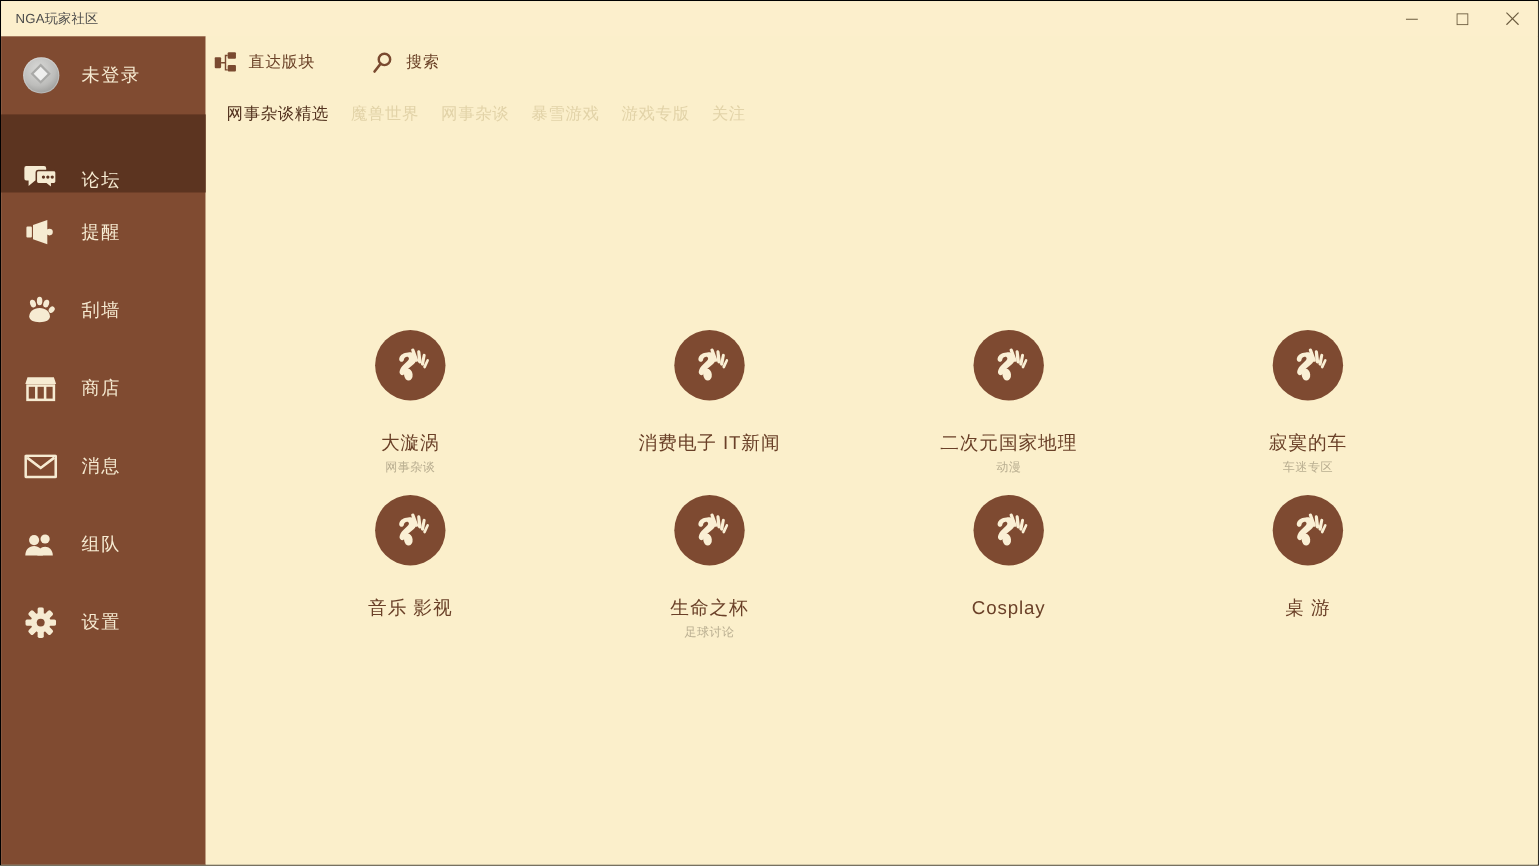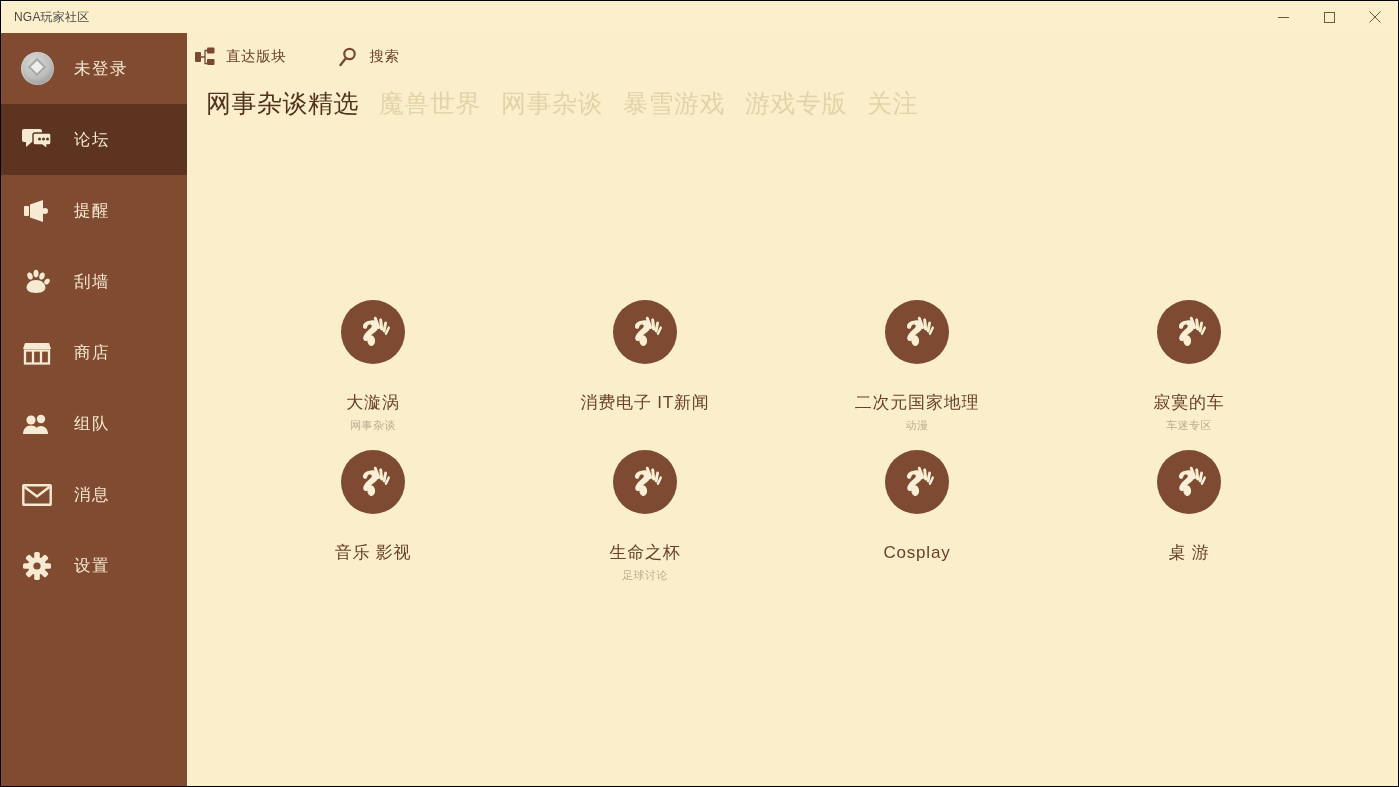--- a/index.html
+++ b/index.html
@@ -64,21 +64,21 @@
     padding-top: 0;
   }
   .nav-item {
     height: 71px;
     display: flex;
     align-items: center;
     padding-left: 14px;
     cursor: default;
     position: relative;
   }
-  .nav-item.active { background: #5C3420; }
+  .nav-item.active { background: #5C3420; align-items: flex-end; }
   .nav-icon {
     width: 44px;
     flex: 0 0 44px;
     display: flex;
     align-items: center;
     justify-content: center;
     color: #F6EBD2;
   }
   .nav-icon svg { display: block; }
   .nav-label {
@@ -146,21 +146,21 @@
 
   
   #tabs {
     height: 46px;
     flex: 0 0 46px;
     display: flex;
     align-items: center;
     padding-left: 9px;
   }
   .tab {
-    font-size: 25px;
+    font-size: 15px;
     letter-spacing: 0.5px;
     color: #E2D3A8;
     padding: 0 10px;
     cursor: default;
     line-height: 1;
   }
   .tab.active { color: #53331F; }
 
   
   #grid-area {
@@ -298,38 +298,38 @@
             <rect x="3" y="10.5" width="24" height="13" fill="none" stroke="#F6EBD2" stroke-width="2.3"></rect>
             <line x1="11" y1="10.5" x2="11" y2="23.5" stroke="#F6EBD2" stroke-width="2.3"></line>
             <line x1="19" y1="10.5" x2="19" y2="23.5" stroke="#F6EBD2" stroke-width="2.3"></line>
           </svg>
         </div>
         <div class="nav-label">商店</div>
       </div>
 
       <div class="nav-item">
         <div class="nav-icon">
+          <svg width="30" height="22" viewBox="0 0 30 22" aria-hidden="true">
+            <rect x="1.3" y="1.3" width="27.4" height="19.4" rx="0.5" fill="none" stroke="#F6EBD2" stroke-width="2.4"></rect>
+            <path d="M2.6 3 L15 12.4 L27.4 3" fill="none" stroke="#F6EBD2" stroke-width="2.4"></path>
+          </svg>
+        </div>
+        <div class="nav-label">消息</div>
+      </div>
+
+      <div class="nav-item">
+        <div class="nav-icon">
           <svg width="30" height="24" viewBox="0 0 30 24" aria-hidden="true">
             <circle cx="19" cy="7" r="4.2" fill="#F6EBD2"></circle>
             <path d="M12 22 c0 -5 3.4 -8 7 -8 c3.6 0 7 3 7 8 z" fill="#F6EBD2"></path>
             <circle cx="9" cy="8" r="4.6" fill="#F6EBD2"></circle>
             <path d="M1 22 c0 -5.4 3.6 -8.6 8 -8.6 c4.4 0 8 3.2 8 8.6 z" fill="#F6EBD2"></path>
           </svg>
         </div>
         <div class="nav-label">组队</div>
-      </div>
-
-      <div class="nav-item">
-        <div class="nav-icon">
-          <svg width="30" height="22" viewBox="0 0 30 22" aria-hidden="true">
-            <rect x="1.3" y="1.3" width="27.4" height="19.4" rx="0.5" fill="none" stroke="#F6EBD2" stroke-width="2.4"></rect>
-            <path d="M2.6 3 L15 12.4 L27.4 3" fill="none" stroke="#F6EBD2" stroke-width="2.4"></path>
-          </svg>
-        </div>
-        <div class="nav-label">消息</div>
       </div>
 
       <div class="nav-item">
         <div class="nav-icon">
           <svg width="28" height="28" viewBox="0 0 28 28" aria-hidden="true">
             <g fill="#F6EBD2">
               <rect x="11.2" y="0" width="5.6" height="28" rx="1.6"></rect>
               <rect x="11.2" y="0" width="5.6" height="28" rx="1.6" transform="rotate(45 14 14)"></rect>
               <rect x="11.2" y="0" width="5.6" height="28" rx="1.6" transform="rotate(90 14 14)"></rect>
               <rect x="11.2" y="0" width="5.6" height="28" rx="1.6" transform="rotate(135 14 14)"></rect>

